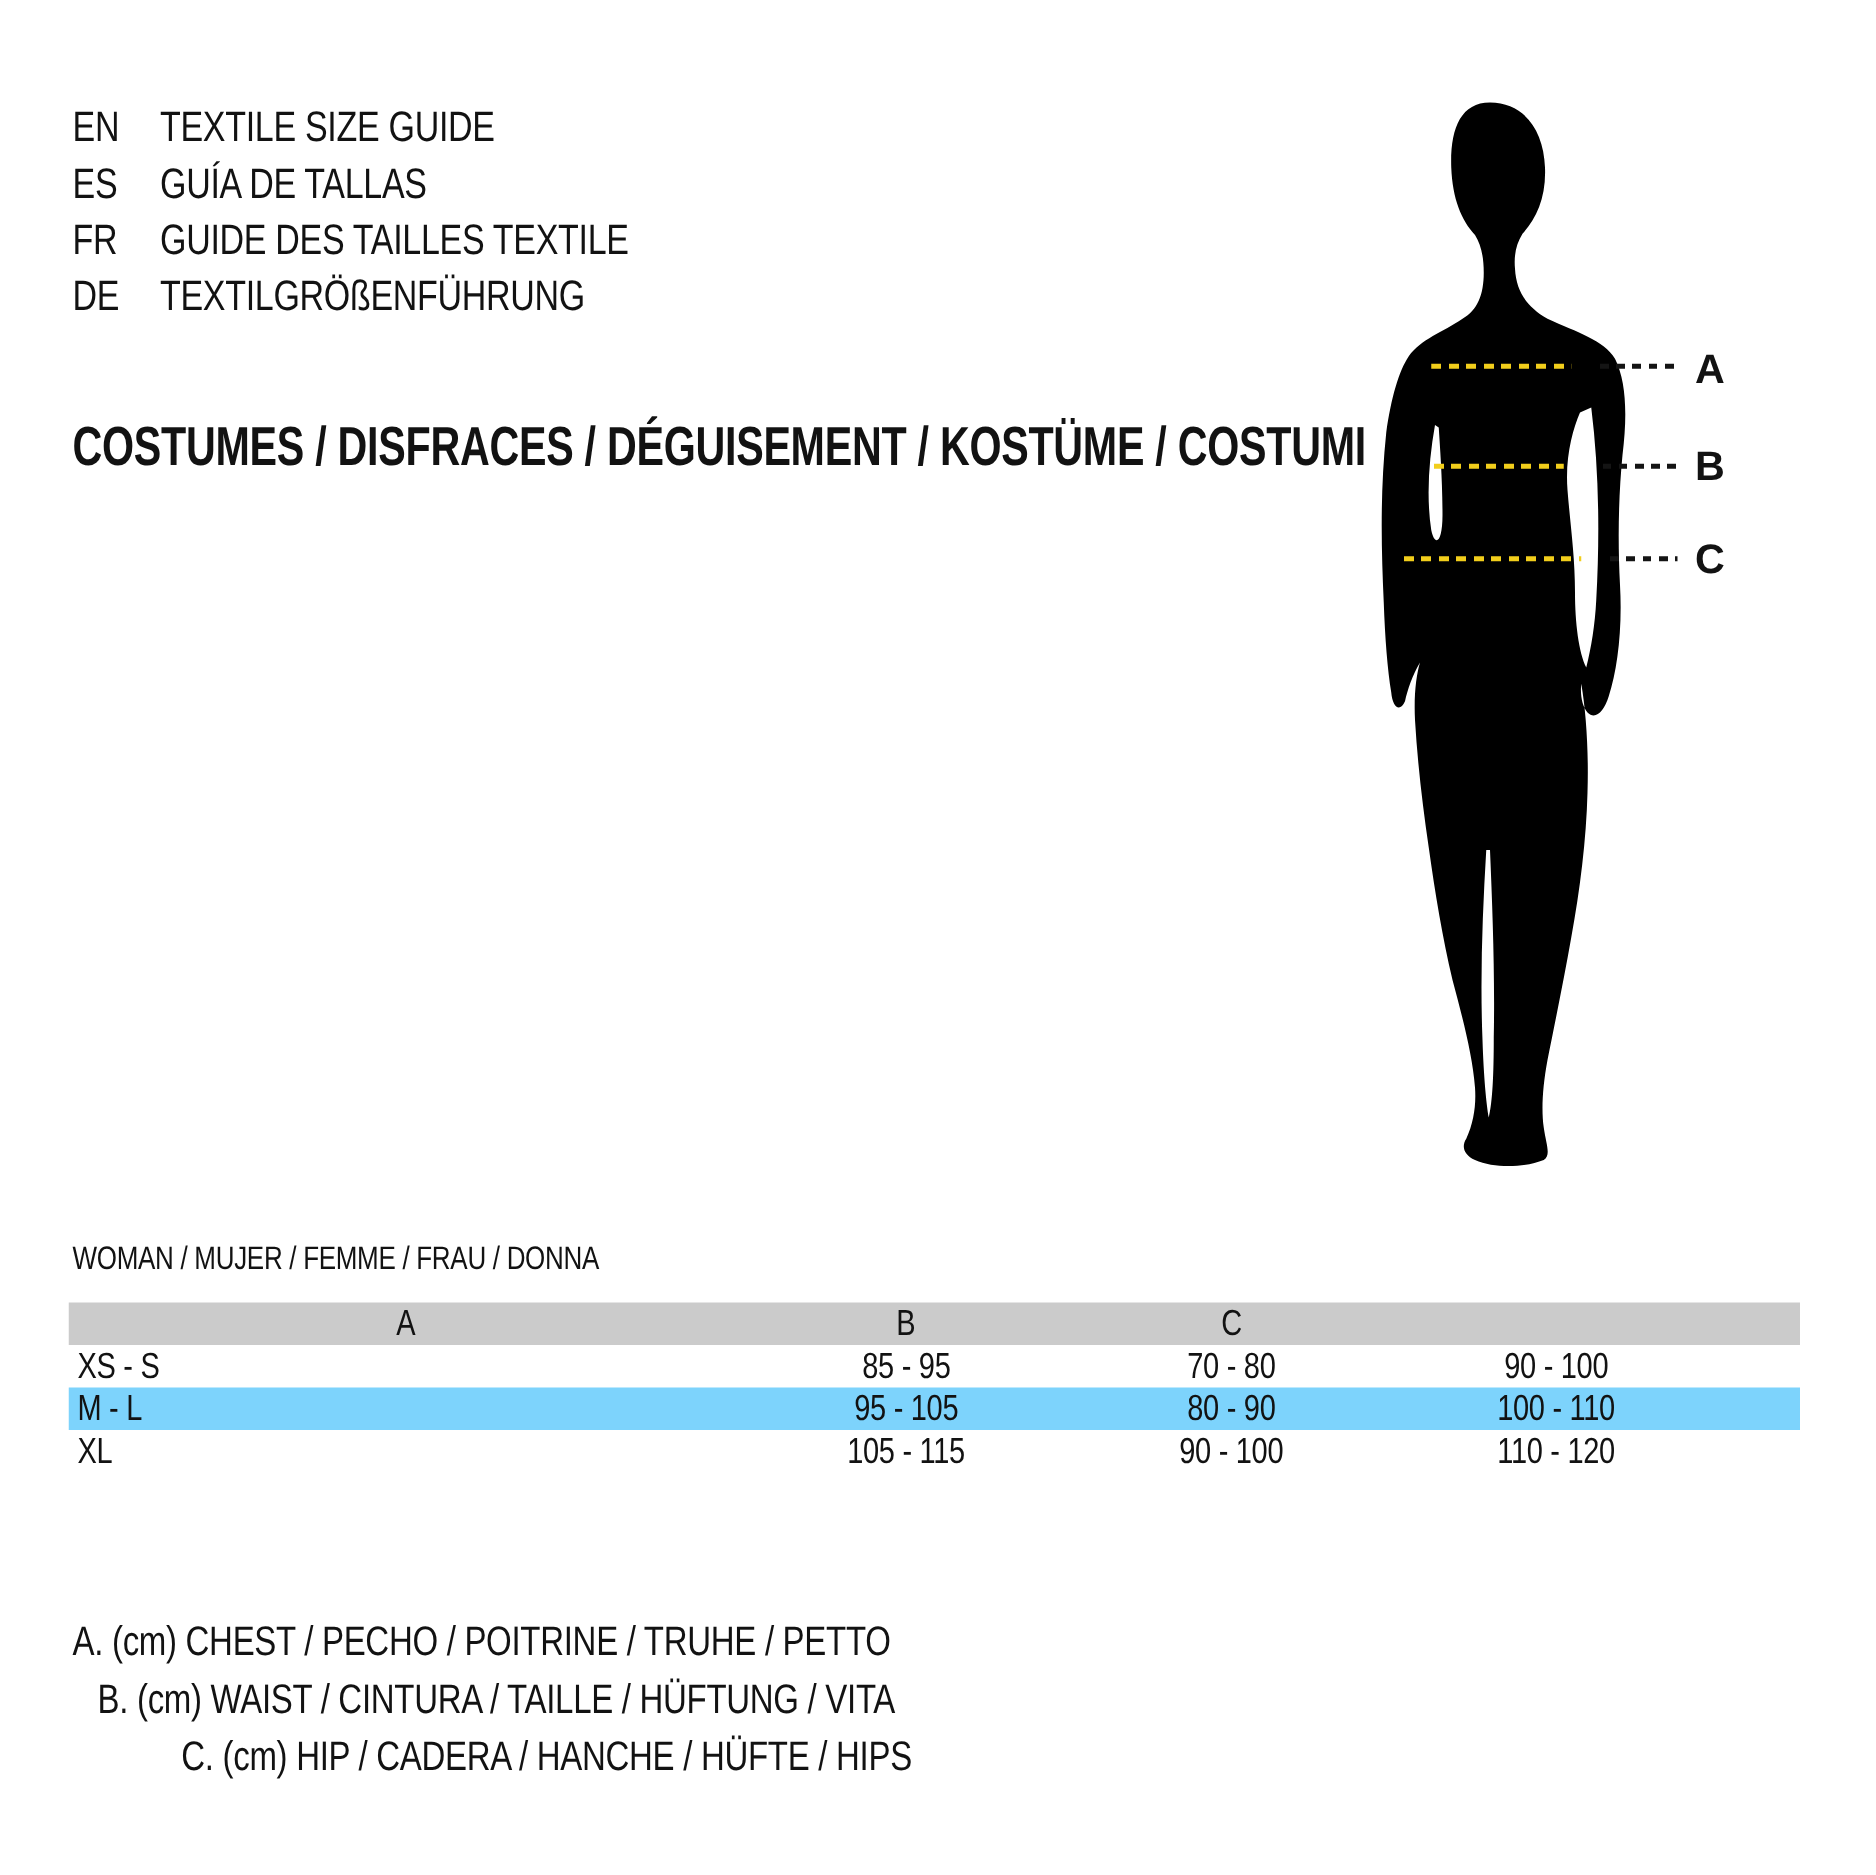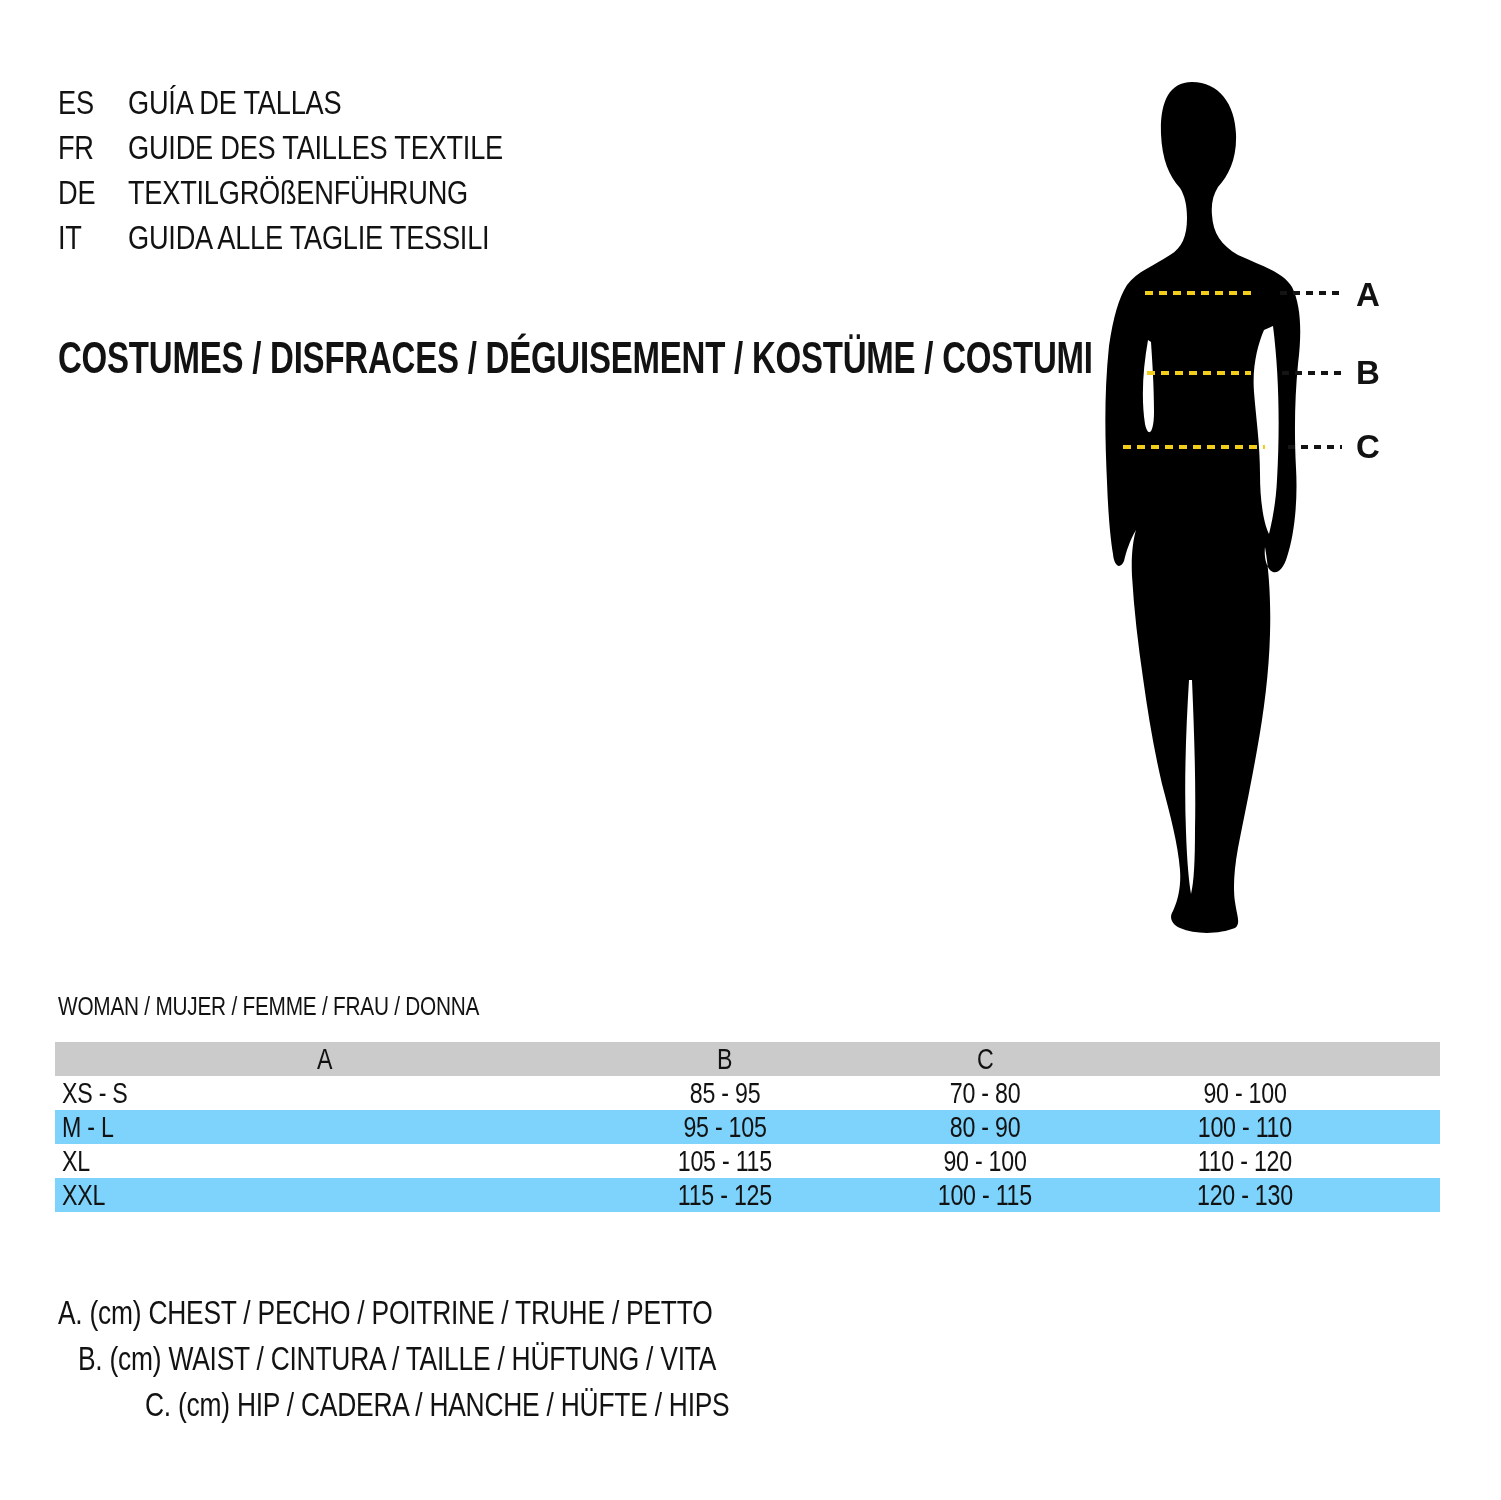--- a/index.html
+++ b/index.html
@@ -63,34 +63,34 @@
   .legend{position:absolute;left:58px;top:1290px;font-size:33px;}
   .legend-row{height:46px;line-height:46px;text-align:right;}
 </style>
 </head>
 <body>
 
 <div class="canvas">
 
   <div class="lang-block">
     <div class="lang-row">
+      <span class="lang-code cond">EN</span>
+      <span class="lang-label cond">TEXTILE SIZE GUIDE</span>
+    </div>
+    <div class="lang-row">
       <span class="lang-code cond">ES</span>
       <span class="lang-label cond">GUÍA DE TALLAS</span>
     </div>
     <div class="lang-row">
       <span class="lang-code cond">FR</span>
       <span class="lang-label cond">GUIDE DES TAILLES TEXTILE</span>
     </div>
     <div class="lang-row">
       <span class="lang-code cond">DE</span>
       <span class="lang-label cond">TEXTILGRÖßENFÜHRUNG</span>
-    </div>
-    <div class="lang-row">
-      <span class="lang-code cond">IT</span>
-      <span class="lang-label cond">GUIDA ALLE TAGLIE TESSILI</span>
     </div>
   </div>
 
   <div class="category">
     <span class="cond">COSTUMES / DISFRACES / DÉGUISEMENT / KOSTÜME / COSTUMI</span>
   </div>
 
   <svg class="fig" viewBox="0 0 224 856" xmlns="http://www.w3.org/2000/svg" aria-hidden="true">
     <path fill="#000000" fill-rule="evenodd" d="
       M 100,4
@@ -188,27 +188,20 @@
     </div>
 
     <div class="t-row">
       <div class="c-size"><span class="cond">XL</span></div>
       <div class="c-val"><span class="cond-c">105 - 115</span></div>
       <div class="c-val"><span class="cond-c">90 - 100</span></div>
       <div class="c-val"><span class="cond-c">110 - 120</span></div>
       <div></div>
     </div>
 
-    <div class="t-row t-stripe">
-      <div class="c-size"><span class="cond">XXL</span></div>
-      <div class="c-val"><span class="cond-c">115 - 125</span></div>
-      <div class="c-val"><span class="cond-c">100 - 115</span></div>
-      <div class="c-val"><span class="cond-c">120 - 130</span></div>
-      <div></div>
-    </div>
   </div>
 
   <div class="legend">
     <div class="legend-row">
       <span class="cond">A. (cm) CHEST / PECHO / POITRINE / TRUHE / PETTO</span>
     </div>
     <div class="legend-row">
       <span class="cond">B. (cm) WAIST / CINTURA / TAILLE / HÜFTUNG / VITA</span>
     </div>
     <div class="legend-row">

